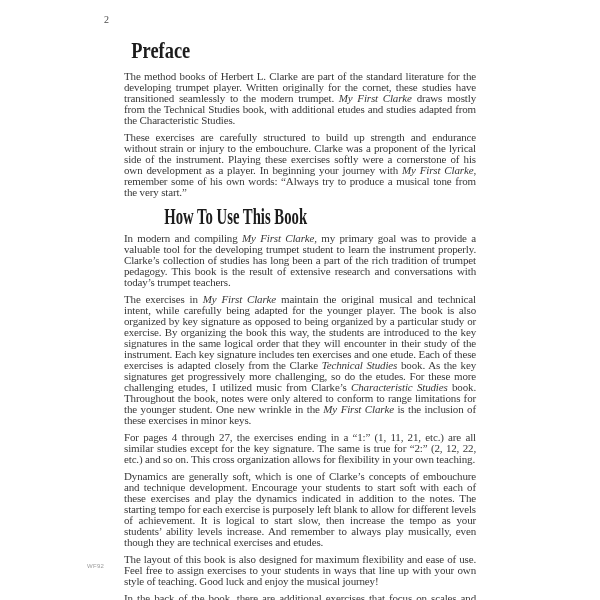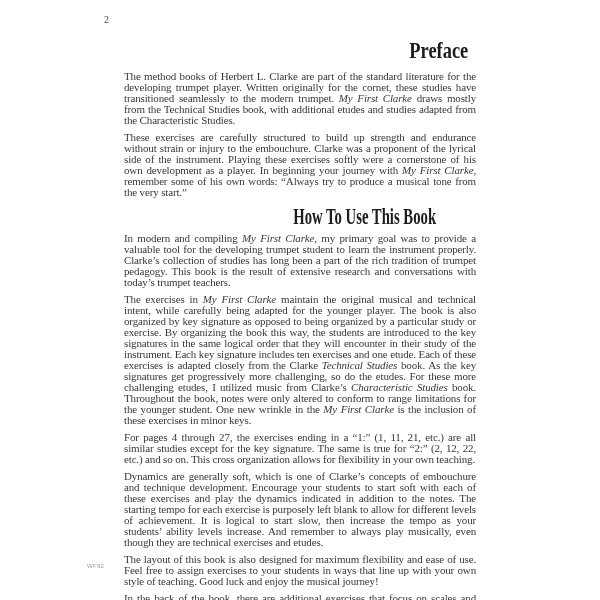--- a/index.html
+++ b/index.html
@@ -25,21 +25,21 @@
   .content {
     position: absolute;
     left: 124px;
     top: 31px;
     width: 352px;
     color: #383838;
   }
   h1.display, h2.display {
     margin: 0;
     padding: 0;
-    text-align: right;
+    text-align: left;
     font-weight: 700;
     color: #1c1c1c;
     line-height: 1.0;
   }
   h1.display { margin-bottom: 8px; }
   h2.display { margin-bottom: 5px; }
   .ttext {
     display: inline-block;
     font-family: "Liberation Serif", serif;
     font-weight: 700;

